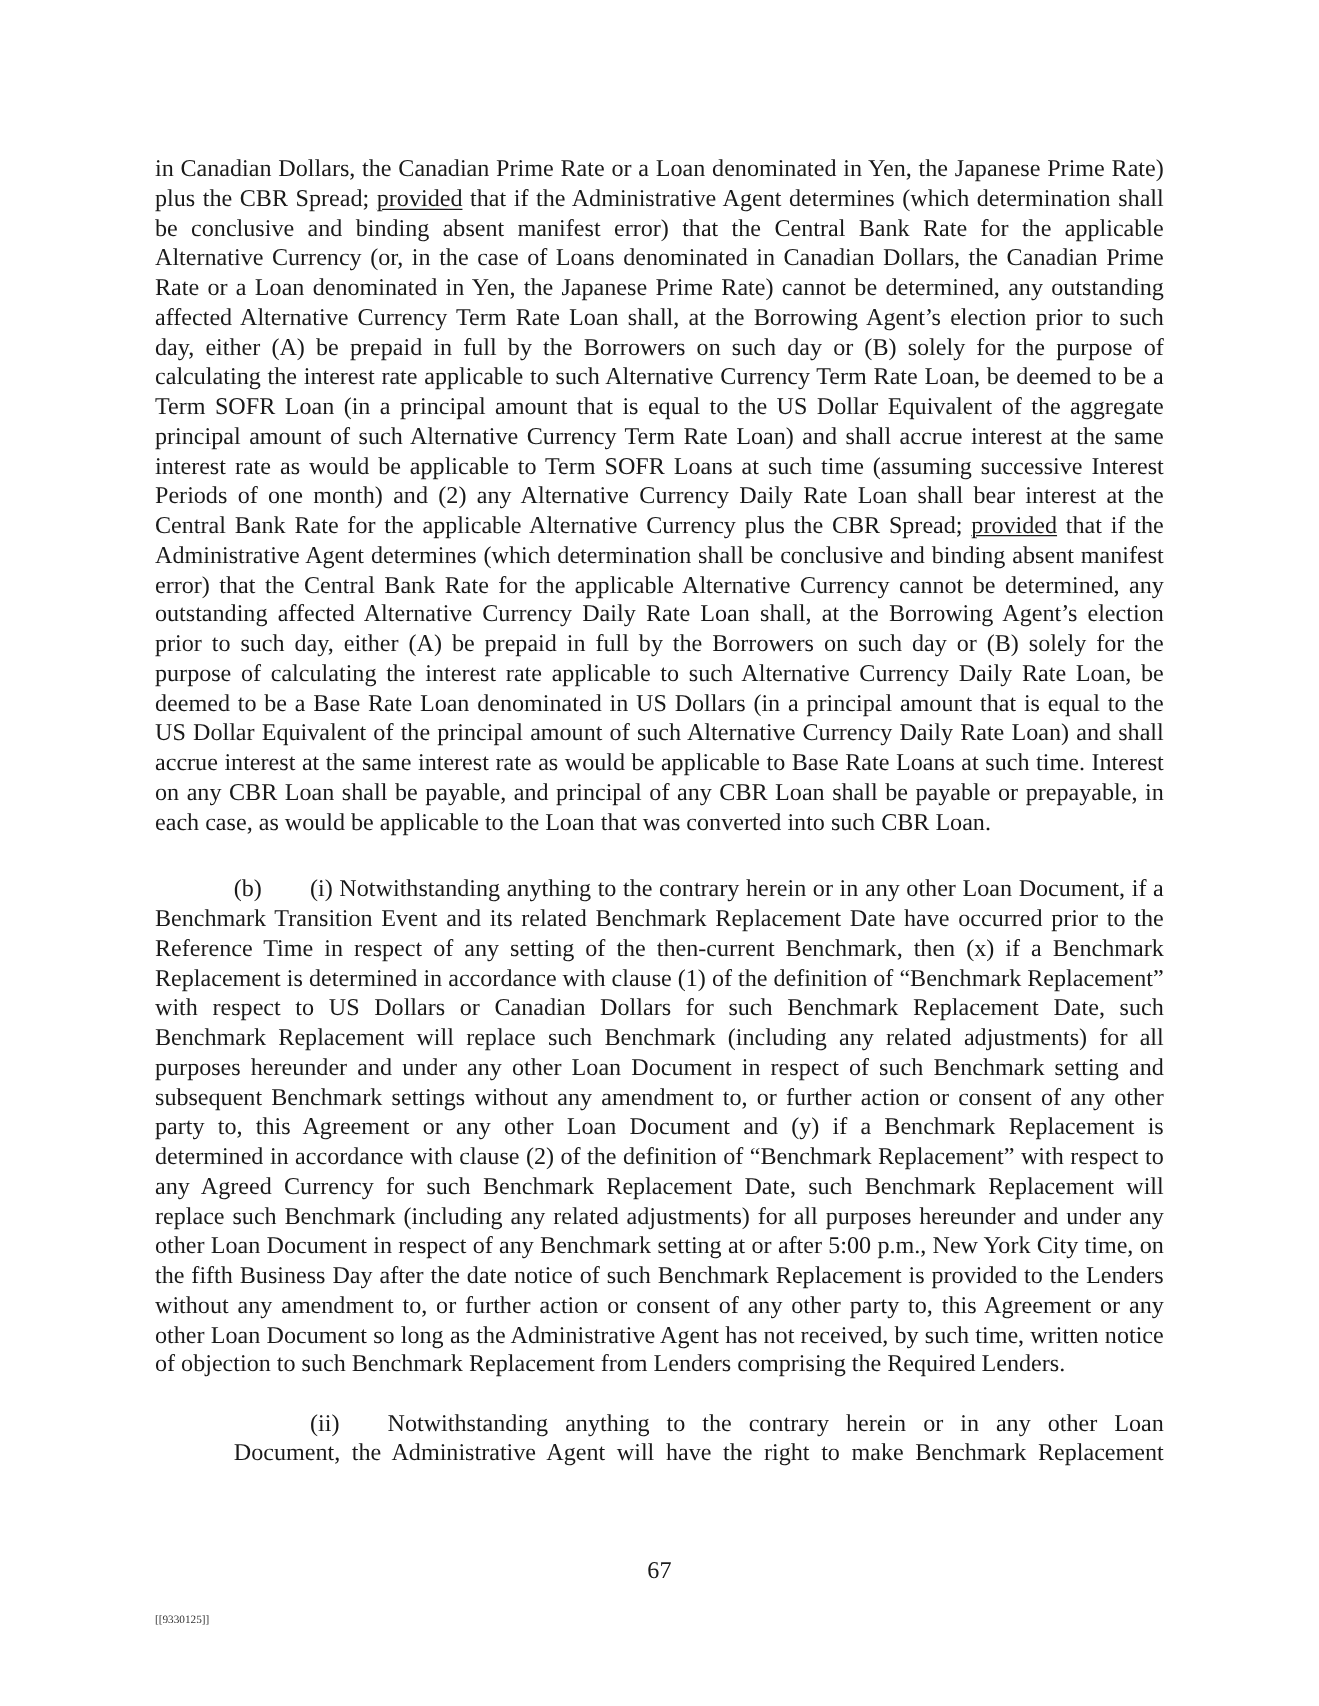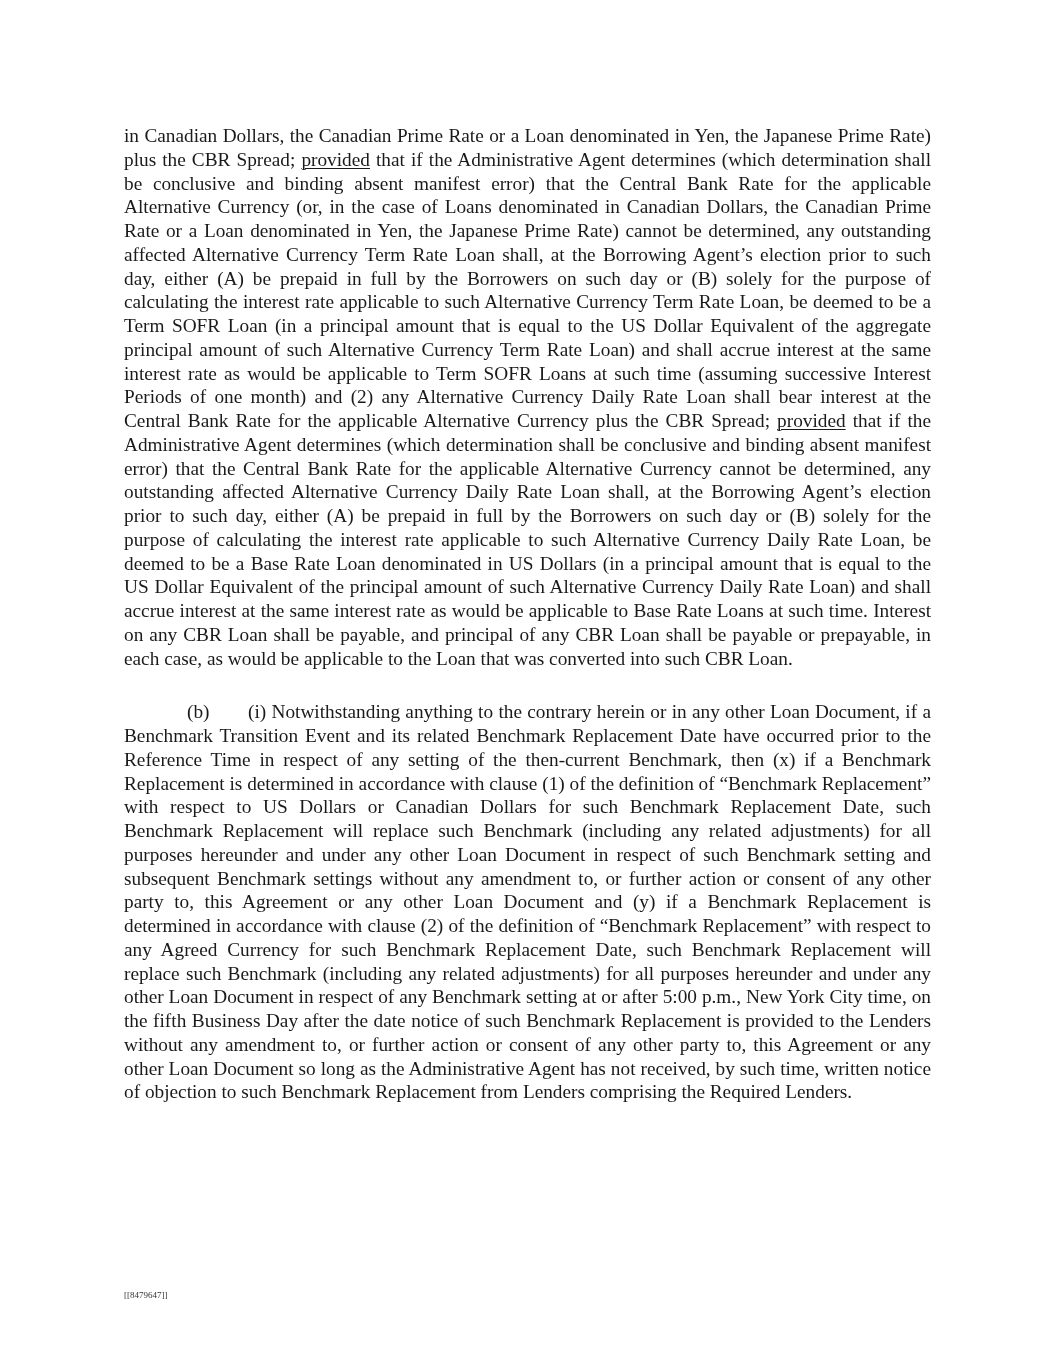--- a/index.html
+++ b/index.html
@@ -79,17 +79,19 @@
 </head>
 <body>
 
 <div class="page">
   <div class="body-text">
 
     <p class="para"><span>in Canadian Dollars, the Canadian Prime Rate or a Loan denominated in Yen, the Japanese Prime Rate) plus the CBR Spread; </span><span class="u">provided</span><span> that if the Administrative Agent determines (which determination shall be conclusive and binding absent manifest error) that the Central Bank Rate for the applicable Alternative Currency (or, in the case of Loans denominated in Canadian Dollars, the Canadian Prime Rate or a Loan denominated in Yen, the Japanese Prime Rate) cannot be determined, any outstanding affected Alternative Currency Term Rate Loan shall, at the Borrowing Agent’s election prior to such day, either (A) be prepaid in full by the Borrowers on such day or (B) solely for the purpose of calculating the interest rate applicable to such Alternative Currency Term Rate Loan, be deemed to be a Term SOFR Loan (in a principal amount that is equal to the US Dollar Equivalent of the aggregate principal amount of such Alternative Currency Term Rate Loan) and shall accrue interest at the same interest rate as would be applicable to Term SOFR Loans at such time (assuming successive Interest Periods of one month) and (2) any Alternative Currency Daily Rate Loan shall bear interest at the Central Bank Rate for the applicable Alternative Currency plus the CBR Spread; </span><span class="u">provided</span><span> that if the Administrative Agent determines (which determination shall be conclusive and binding absent manifest error) that the Central Bank Rate for the applicable Alternative Currency cannot be determined, any outstanding affected Alternative Currency Daily Rate Loan shall, at the Borrowing Agent’s election prior to such day, either (A) be prepaid in full by the Borrowers on such day or (B) solely for the purpose of calculating the interest rate applicable to such Alternative Currency Daily Rate Loan, be deemed to be a Base Rate Loan denominated in US Dollars (in a principal amount that is equal to the US Dollar Equivalent of the principal amount of such Alternative Currency Daily Rate Loan) and shall accrue interest at the same interest rate as would be applicable to Base Rate Loans at such time. Interest on any CBR Loan shall be payable, and principal of any CBR Loan shall be payable or prepayable, in each case, as would be applicable to the Loan that was converted into such CBR Loan.</span></p>
 
     <p class="para"><span class="lbl-b">(b)</span><span>(i) Notwithstanding anything to the contrary herein or in any other Loan Document, if a Benchmark Transition Event and its related Benchmark Replacement Date have occurred prior to the Reference Time in respect of any setting of the then-current Benchmark, then (x) if a Benchmark Replacement is determined in accordance with clause (1) of the definition of “Benchmark Replacement” with respect to US Dollars or Canadian Dollars for such Benchmark Replacement Date, such Benchmark Replacement will replace such Benchmark (including any related adjustments) for all purposes hereunder and under any other Loan Document in respect of such Benchmark setting and subsequent Benchmark settings without any amendment to, or further action or consent of any other party to, this Agreement or any other Loan Document and (y) if a Benchmark Replacement is determined in accordance with clause (2) of the definition of “Benchmark Replacement” with respect to any Agreed Currency for such Benchmark Replacement Date, such Benchmark Replacement will replace such Benchmark (including any related adjustments) for all purposes hereunder and under any other Loan Document in respect of any Benchmark setting at or after 5:00 p.m., New York City time, on the fifth Business Day after the date notice of such Benchmark Replacement is provided to the Lenders without any amendment to, or further action or consent of any other party to, this Agreement or any other Loan Document so long as the Administrative Agent has not received, by such time, written notice of objection to such Benchmark Replacement from Lenders comprising the Required Lenders.</span></p>
 
+    <p class="sub-para"><span class="lbl-ii">(ii)</span><span>Notwithstanding anything to the contrary herein or in any other Loan Document, the Administrative Agent will have the right to make Benchmark Replacement</span></p>
 
   </div>
 
-  <div class="footer-id">[[8479647]]</div>
+  <div class="page-number">67</div>
+  <div class="footer-id">[[9330125]]</div>
 </div>
 
 </body></html>

